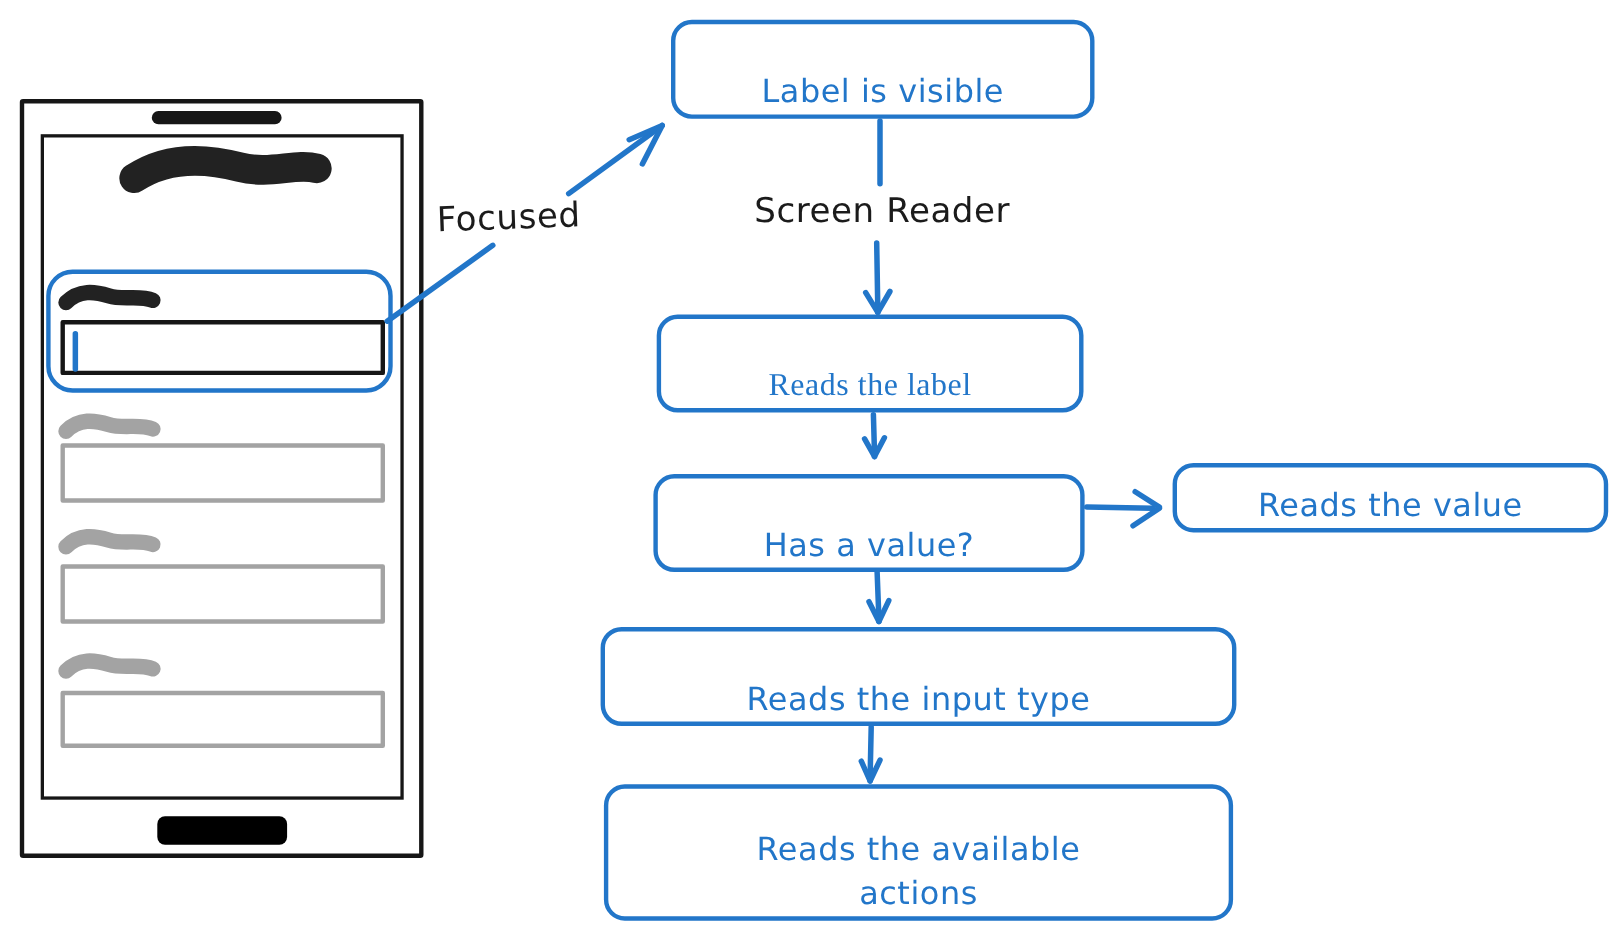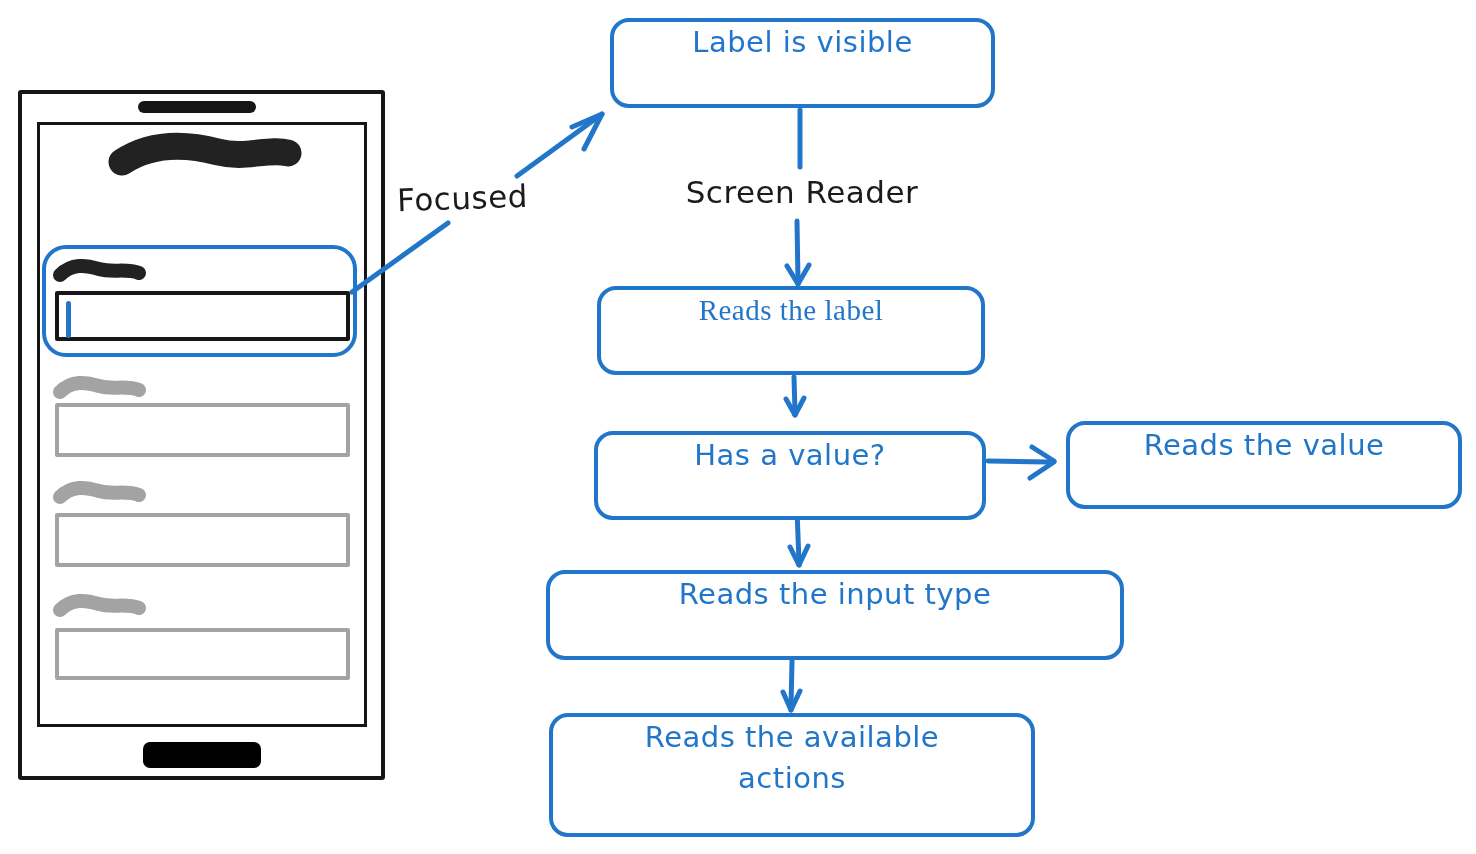--- a/index.html
+++ b/index.html
@@ -16,29 +16,29 @@
   .focused-input{left:55px;top:291px;width:295px;height:50px;border:4px solid #161616;border-radius:2px;box-sizing:border-box;background:#fff;}
   .cursor{left:66px;top:301px;width:5px;height:37px;background:#2276C9;border-radius:3px;}
   .gray-input{left:55px;width:295px;border:4px solid #A3A3A3;border-radius:2px;box-sizing:border-box;background:#fff;}
   .gi1{top:403px;height:54px;}
   .gi2{top:513px;height:54px;}
   .gi3{top:628px;height:52px;}
   .home-btn{left:143px;top:742px;width:118px;height:26px;background:#000;border-radius:7px;}
   
   .fbox{
     border:4px solid #2276C9;border-radius:19px;box-sizing:border-box;background:#fff;
-    display:flex;align-items:flex-start;justify-content:center;text-align:center;
+    display:flex;align-items:flex-end;justify-content:center;text-align:center;
     color:#2276C9;font-size:29px;letter-spacing:0.5px;line-height:1.4;
   }
   .b-label-visible{left:610px;top:18px;width:385px;height:90px;}
   .b-reads-label{left:597px;top:286px;width:388px;height:89px;font-family:Liberation Serif, serif;}
   .b-has-value{left:594px;top:419px;width:392px;height:89px;margin-top:12px;}
-  .b-reads-value{left:1066px;top:421px;width:396px;height:88px;}
+  .b-reads-value{left:1066px;top:421px;width:396px;height:63px;}
   .b-reads-input-type{left:546px;top:570px;width:578px;height:90px;}
-  .b-reads-actions{left:549px;top:713px;width:486px;height:124px;}
+  .b-reads-actions{left:549px;top:713px;width:572px;height:124px;}
   .b-reads-actions span{display:inline-block;width:350px;}
   
   .ink-text{color:#1B1B1B;font-size:31px;letter-spacing:0.5px;white-space:nowrap;}
   .t-screen-reader{left:632px;top:174px;width:340px;text-align:center;}
   .t-focused{left:397px;top:180px;transform:rotate(-2deg);}
   svg{position:absolute;left:0;top:0;pointer-events:none;}
 </style>
 </head>
 <body>
 

